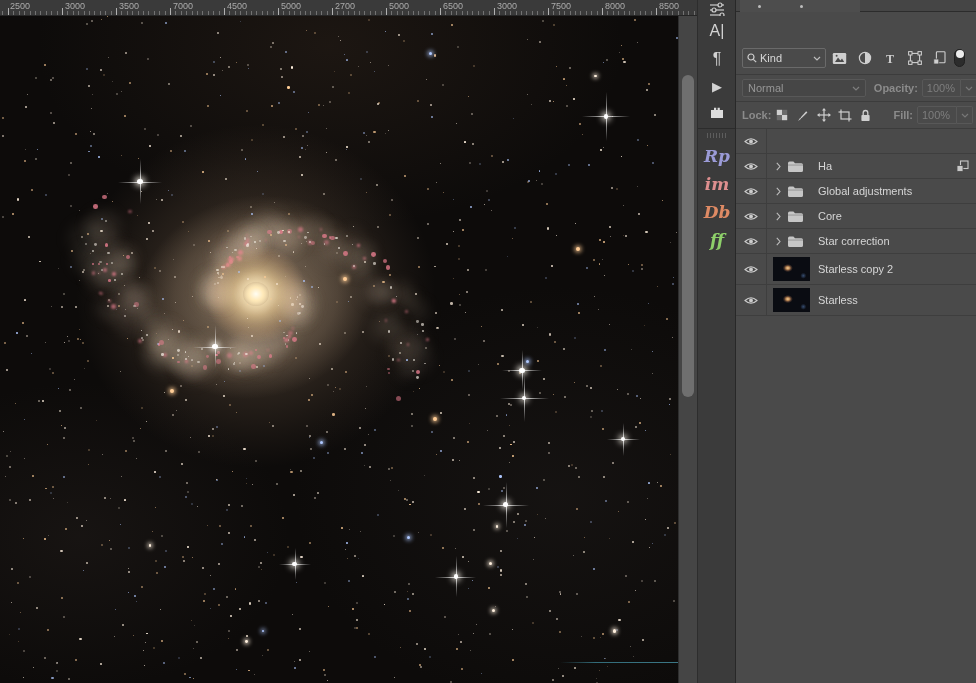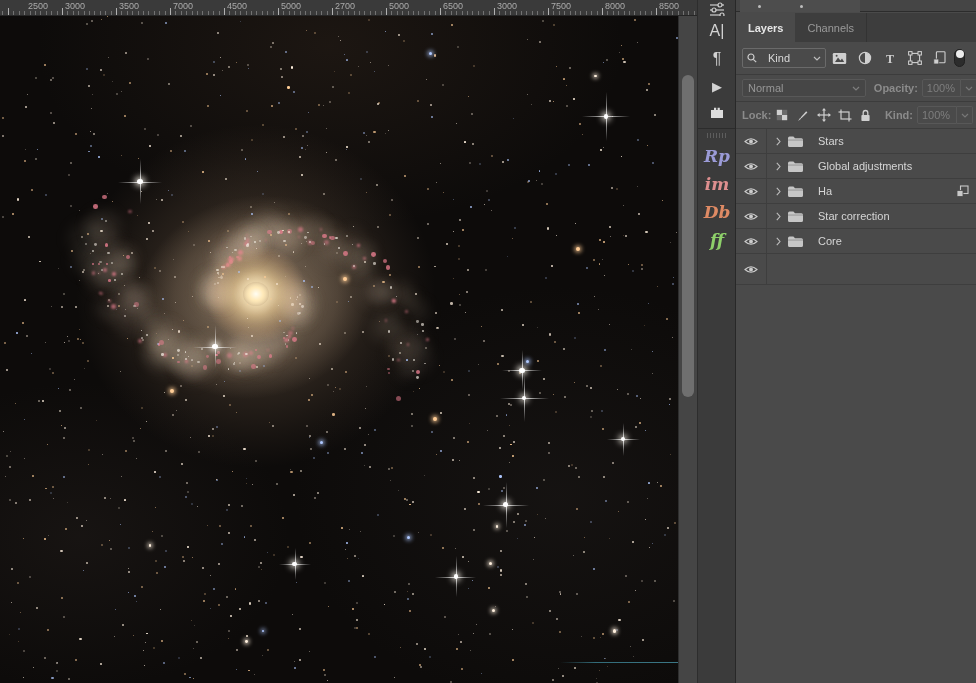--- a/index.html
+++ b/index.html
@@ -68,21 +68,21 @@
 
   #tabbar { position:absolute; left:0; top:13px; width:241px; height:29px; background:#3d3d3d; display:flex; }
   .tab { height:29px; display:flex; align-items:center; justify-content:center; padding:0 12px;
     font-size:11px; color:#9a9a9a; }
   .tab.active { background:#4a4a4a; color:#e6e6e6; font-weight:bold; }
   .tab-spacer { flex:1; border-left:1px solid #333; }
 
   #filter-row { position:absolute; left:0; top:42px; width:241px; height:33px;
     border-bottom:1px solid #3c3c3c; display:flex; align-items:center; }
   .kind-dd { margin-left:6px; width:84px; height:20px; border:1px solid #6a6a6a; border-radius:2px;
-    display:flex; align-items:center; padding:0 4px; gap:11px; background:#4a4a4a; }
+    display:flex; align-items:center; padding:0 4px; gap:3px; background:#4a4a4a; }
   .kind-dd .lbl { flex:1; color:#d8d8d8; font-size:11px; }
   .ficon { width:23px; height:20px; display:flex; align-items:center; justify-content:center; margin-left:2px; }
   .toggle { margin-left:3px; width:11px; height:18px; border-radius:6px; background:#2c2c2c;
     border:1px solid #202020; position:relative; }
   .toggle .ball { position:absolute; left:1px; top:0px; width:8px; height:8px; border-radius:50%; background:#ececec; }
 
   #blend-row { position:absolute; left:0; top:75px; width:241px; height:27px;
     border-bottom:1px solid #3c3c3c; display:flex; align-items:center; color:#8b8b8b; }
   .blend-dd { margin-left:6px; width:126px; height:18px; border:1px solid #585858; border-radius:2px;
     display:flex; align-items:center; padding:0 5px; background:#464646; color:#969696; }
@@ -1398,21 +1398,21 @@
         <div class="spike" style="left: 606.8px; top: 423.3px; width: 33.1841px; height: 1px; background: linear-gradient(90deg, transparent, rgba(255, 255, 255, 0.85), transparent);"></div>
         <div class="spike" style="left: 623.4px; top: 406.7px; width: 1px; height: 33.1841px; background: linear-gradient(transparent, rgba(255, 255, 255, 0.85), transparent);"></div>
         <div class="stard" style="left: 502.9px; top: 486px; width: 5.2px; height: 5.2px; background: rgb(255, 255, 255); box-shadow: rgba(255, 250, 240, 0.9) 0px 0px 6px 2px; border-radius: 50%;"></div>
         <div class="spike" style="left: 482.6px; top: 488.6px; width: 45.9238px; height: 1px; background: linear-gradient(90deg, transparent, rgba(255, 255, 255, 0.85), transparent);"></div>
         <div class="spike" style="left: 505.5px; top: 465.6px; width: 1px; height: 45.9238px; background: linear-gradient(transparent, rgba(255, 255, 255, 0.85), transparent);"></div>
       </div>
     <div class="trail"></div>
   </div>
 
   <div id="ruler">
-      <span class="ruler-num" style="left: 28px;">2500</span>
+      <span class="ruler-num" style="left: 10px;">2500</span>
       <span class="ruler-num" style="left: 65px;">3000</span>
       <span class="ruler-num" style="left: 119px;">3500</span>
       <span class="ruler-num" style="left: 173px;">7000</span>
       <span class="ruler-num" style="left: 227px;">4500</span>
       <span class="ruler-num" style="left: 281px;">5000</span>
       <span class="ruler-num" style="left: 335px;">2700</span>
       <span class="ruler-num" style="left: 389px;">5000</span>
       <span class="ruler-num" style="left: 443px;">6500</span>
       <span class="ruler-num" style="left: 497px;">3000</span>
       <span class="ruler-num" style="left: 551px;">7500</span>
@@ -1456,25 +1456,20 @@
   </div>
 
   <div id="panel">
 
     <div id="panel-remnant">
       <div class="rem-tab"></div>
       <div class="dot" style="left:22px;"></div>
       <div class="dot" style="left:64px;"></div>
     </div>
 
-    <div id="tabbar">
-      <div class="tab active">Layers</div>
-      <div class="tab">Channels</div>
-      <div class="tab-spacer"></div>
-    </div>
 
     <div id="filter-row">
       <div class="kind-dd">
         <svg width="10" height="10" viewBox="0 0 10 10">
           <circle cx="4" cy="4" r="3" fill="none" stroke="#cfcfcf" stroke-width="1.2"></circle>
           <line x1="6.3" y1="6.3" x2="9.2" y2="9.2" stroke="#cfcfcf" stroke-width="1.2"></line>
         </svg>
         <span class="lbl">Kind</span>
         <svg width="8" height="5" viewBox="0 0 8 5">
           <polyline points="1,1 4,4 7,1" fill="none" stroke="#bdbdbd" stroke-width="1.2"></polyline>
@@ -1567,52 +1562,65 @@
           <line x1="11" y1="10" x2="11" y2="12.5" stroke="#cfcfcf" stroke-width="1.2"></line>
           <line x1="11" y1="10" x2="13.5" y2="10" stroke="#cfcfcf" stroke-width="1.2"></line>
         </svg>
       </div>
       <div class="lock-icon">
         <svg width="11" height="13" viewBox="0 0 11 13">
           <path d="M3.2 6 V3.8 a2.3 2.3 0 0 1 4.6 0 V6" fill="none" stroke="#cfcfcf" stroke-width="1.3"></path>
           <rect x="1.4" y="6" width="8.2" height="6" rx="0.8" fill="#cfcfcf"></rect>
         </svg>
       </div>
-      <span class="dim-label fill">Kind:</span>
+      <span class="dim-label fill">Fill:</span>
       <div class="val-box">100%</div>
       <div class="chev-box" style="margin-right:4px;">
         <svg width="8" height="5" viewBox="0 0 8 5">
           <polyline points="1,1 4,4 7,1" fill="none" stroke="#777" stroke-width="1.2"></polyline>
         </svg>
       </div>
     </div>
 
     <div id="layer-list">
         <div class="layer-row group">
+    <div class="eye-cell">
+      <svg width="14" height="9" viewBox="0 0 14 9">
+        <path d="M1 4.5 Q7 -1 13 4.5 Q7 10 1 4.5 Z" fill="none" stroke="#cccccc" stroke-width="1.1"></path>
+        <circle cx="7" cy="4.5" r="1.9" fill="#cccccc"></circle>
+      </svg>
+    </div>
+  </div>
+        <div class="layer-row group" data-badge="1">
     <div class="eye-cell">
       <svg width="14" height="9" viewBox="0 0 14 9">
         <path d="M1 4.5 Q7 -1 13 4.5 Q7 10 1 4.5 Z" fill="none" stroke="#cccccc" stroke-width="1.1"></path>
         <circle cx="7" cy="4.5" r="1.9" fill="#cccccc"></circle>
       </svg>
     </div>
     <div class="row-body">
       <span class="chevron">
         <svg width="5" height="9" viewBox="0 0 5 9">
                 <polyline points="0.8,0.8 4,4.5 0.8,8.2" fill="none" stroke="#bdbdbd" stroke-width="1.1"></polyline>
               </svg>
       </span>
       <span class="folder-wrap">
         <svg width="17" height="13" viewBox="0 0 17 13">
           <path d="M1 3.2 Q1 1.6 2.6 1.6 H6.4 L8 3.2 H14.4 Q16 3.2 16 4.8 V10.4 Q16 12 14.4 12 H2.6 Q1 12 1 10.4 Z" fill="#c6c6c6"></path>
           <rect x="1" y="4.6" width="15" height="0.9" fill="#8f8f8f"></rect>
         </svg>
       </span>
 
-      <span class="layer-name">Stars</span>
-
+      <span class="layer-name">Ha</span>
+      <span class="row-badge">
+        <svg width="13" height="13" viewBox="0 0 13 13">
+          <rect x="4.5" y="1" width="7.5" height="7.5" fill="none" stroke="#c8c8c8" stroke-width="1.1"></rect>
+          <rect x="1" y="5.5" width="6" height="6" fill="#c8c8c8" stroke="#4a4a4a" stroke-width="0.8"></rect>
+        </svg>
+      </span>
     </div>
   </div>
         <div class="layer-row group">
     <div class="eye-cell">
       <svg width="14" height="9" viewBox="0 0 14 9">
         <path d="M1 4.5 Q7 -1 13 4.5 Q7 10 1 4.5 Z" fill="none" stroke="#cccccc" stroke-width="1.1"></path>
         <circle cx="7" cy="4.5" r="1.9" fill="#cccccc"></circle>
       </svg>
     </div>
     <div class="row-body">
@@ -1625,47 +1633,42 @@
         <svg width="17" height="13" viewBox="0 0 17 13">
           <path d="M1 3.2 Q1 1.6 2.6 1.6 H6.4 L8 3.2 H14.4 Q16 3.2 16 4.8 V10.4 Q16 12 14.4 12 H2.6 Q1 12 1 10.4 Z" fill="#c6c6c6"></path>
           <rect x="1" y="4.6" width="15" height="0.9" fill="#8f8f8f"></rect>
         </svg>
       </span>
 
       <span class="layer-name">Global adjustments</span>
 
     </div>
   </div>
-        <div class="layer-row group" data-badge="1">
+        <div class="layer-row group">
     <div class="eye-cell">
       <svg width="14" height="9" viewBox="0 0 14 9">
         <path d="M1 4.5 Q7 -1 13 4.5 Q7 10 1 4.5 Z" fill="none" stroke="#cccccc" stroke-width="1.1"></path>
         <circle cx="7" cy="4.5" r="1.9" fill="#cccccc"></circle>
       </svg>
     </div>
     <div class="row-body">
       <span class="chevron">
         <svg width="5" height="9" viewBox="0 0 5 9">
                 <polyline points="0.8,0.8 4,4.5 0.8,8.2" fill="none" stroke="#bdbdbd" stroke-width="1.1"></polyline>
               </svg>
       </span>
       <span class="folder-wrap">
         <svg width="17" height="13" viewBox="0 0 17 13">
           <path d="M1 3.2 Q1 1.6 2.6 1.6 H6.4 L8 3.2 H14.4 Q16 3.2 16 4.8 V10.4 Q16 12 14.4 12 H2.6 Q1 12 1 10.4 Z" fill="#c6c6c6"></path>
           <rect x="1" y="4.6" width="15" height="0.9" fill="#8f8f8f"></rect>
         </svg>
       </span>
 
-      <span class="layer-name">Ha</span>
-      <span class="row-badge">
-        <svg width="13" height="13" viewBox="0 0 13 13">
-          <rect x="4.5" y="1" width="7.5" height="7.5" fill="none" stroke="#c8c8c8" stroke-width="1.1"></rect>
-          <rect x="1" y="5.5" width="6" height="6" fill="#c8c8c8" stroke="#4a4a4a" stroke-width="0.8"></rect>
-        </svg>
-      </span>
+      <span class="layer-name">Core</span>
+
     </div>
   </div>
         <div class="layer-row group">
     <div class="eye-cell">
       <svg width="14" height="9" viewBox="0 0 14 9">
         <path d="M1 4.5 Q7 -1 13 4.5 Q7 10 1 4.5 Z" fill="none" stroke="#cccccc" stroke-width="1.1"></path>
         <circle cx="7" cy="4.5" r="1.9" fill="#cccccc"></circle>
       </svg>
     </div>
     <div class="row-body">
@@ -1678,47 +1681,43 @@
         <svg width="17" height="13" viewBox="0 0 17 13">
           <path d="M1 3.2 Q1 1.6 2.6 1.6 H6.4 L8 3.2 H14.4 Q16 3.2 16 4.8 V10.4 Q16 12 14.4 12 H2.6 Q1 12 1 10.4 Z" fill="#c6c6c6"></path>
           <rect x="1" y="4.6" width="15" height="0.9" fill="#8f8f8f"></rect>
         </svg>
       </span>
 
       <span class="layer-name">Star correction</span>
 
     </div>
   </div>
-        <div class="layer-row group">
+        <div class="layer-row image">
     <div class="eye-cell">
       <svg width="14" height="9" viewBox="0 0 14 9">
         <path d="M1 4.5 Q7 -1 13 4.5 Q7 10 1 4.5 Z" fill="none" stroke="#cccccc" stroke-width="1.1"></path>
         <circle cx="7" cy="4.5" r="1.9" fill="#cccccc"></circle>
       </svg>
     </div>
     <div class="row-body">
-      <span class="chevron">
-        <svg width="5" height="9" viewBox="0 0 5 9">
-                <polyline points="0.8,0.8 4,4.5 0.8,8.2" fill="none" stroke="#bdbdbd" stroke-width="1.1"></polyline>
-              </svg>
-      </span>
-      <span class="folder-wrap">
-        <svg width="17" height="13" viewBox="0 0 17 13">
-          <path d="M1 3.2 Q1 1.6 2.6 1.6 H6.4 L8 3.2 H14.4 Q16 3.2 16 4.8 V10.4 Q16 12 14.4 12 H2.6 Q1 12 1 10.4 Z" fill="#c6c6c6"></path>
-          <rect x="1" y="4.6" width="15" height="0.9" fill="#8f8f8f"></rect>
-        </svg>
-      </span>
-
-      <span class="layer-name">Core</span>
+
+      <span class="thumb"></span>
+      <span class="layer-name">Starless copy 2</span>
 
     </div>
   </div>
         <div class="layer-row image">
     <div class="eye-cell">
       <svg width="14" height="9" viewBox="0 0 14 9">
         <path d="M1 4.5 Q7 -1 13 4.5 Q7 10 1 4.5 Z" fill="none" stroke="#cccccc" stroke-width="1.1"></path>
         <circle cx="7" cy="4.5" r="1.9" fill="#cccccc"></circle>
       </svg>
     </div>
+    <div class="row-body">
+
+      <span class="thumb"></span>
+      <span class="layer-name">Starless</span>
+
+    </div>
   </div>
       </div>
   </div>
 </div>
 
 </body></html>

